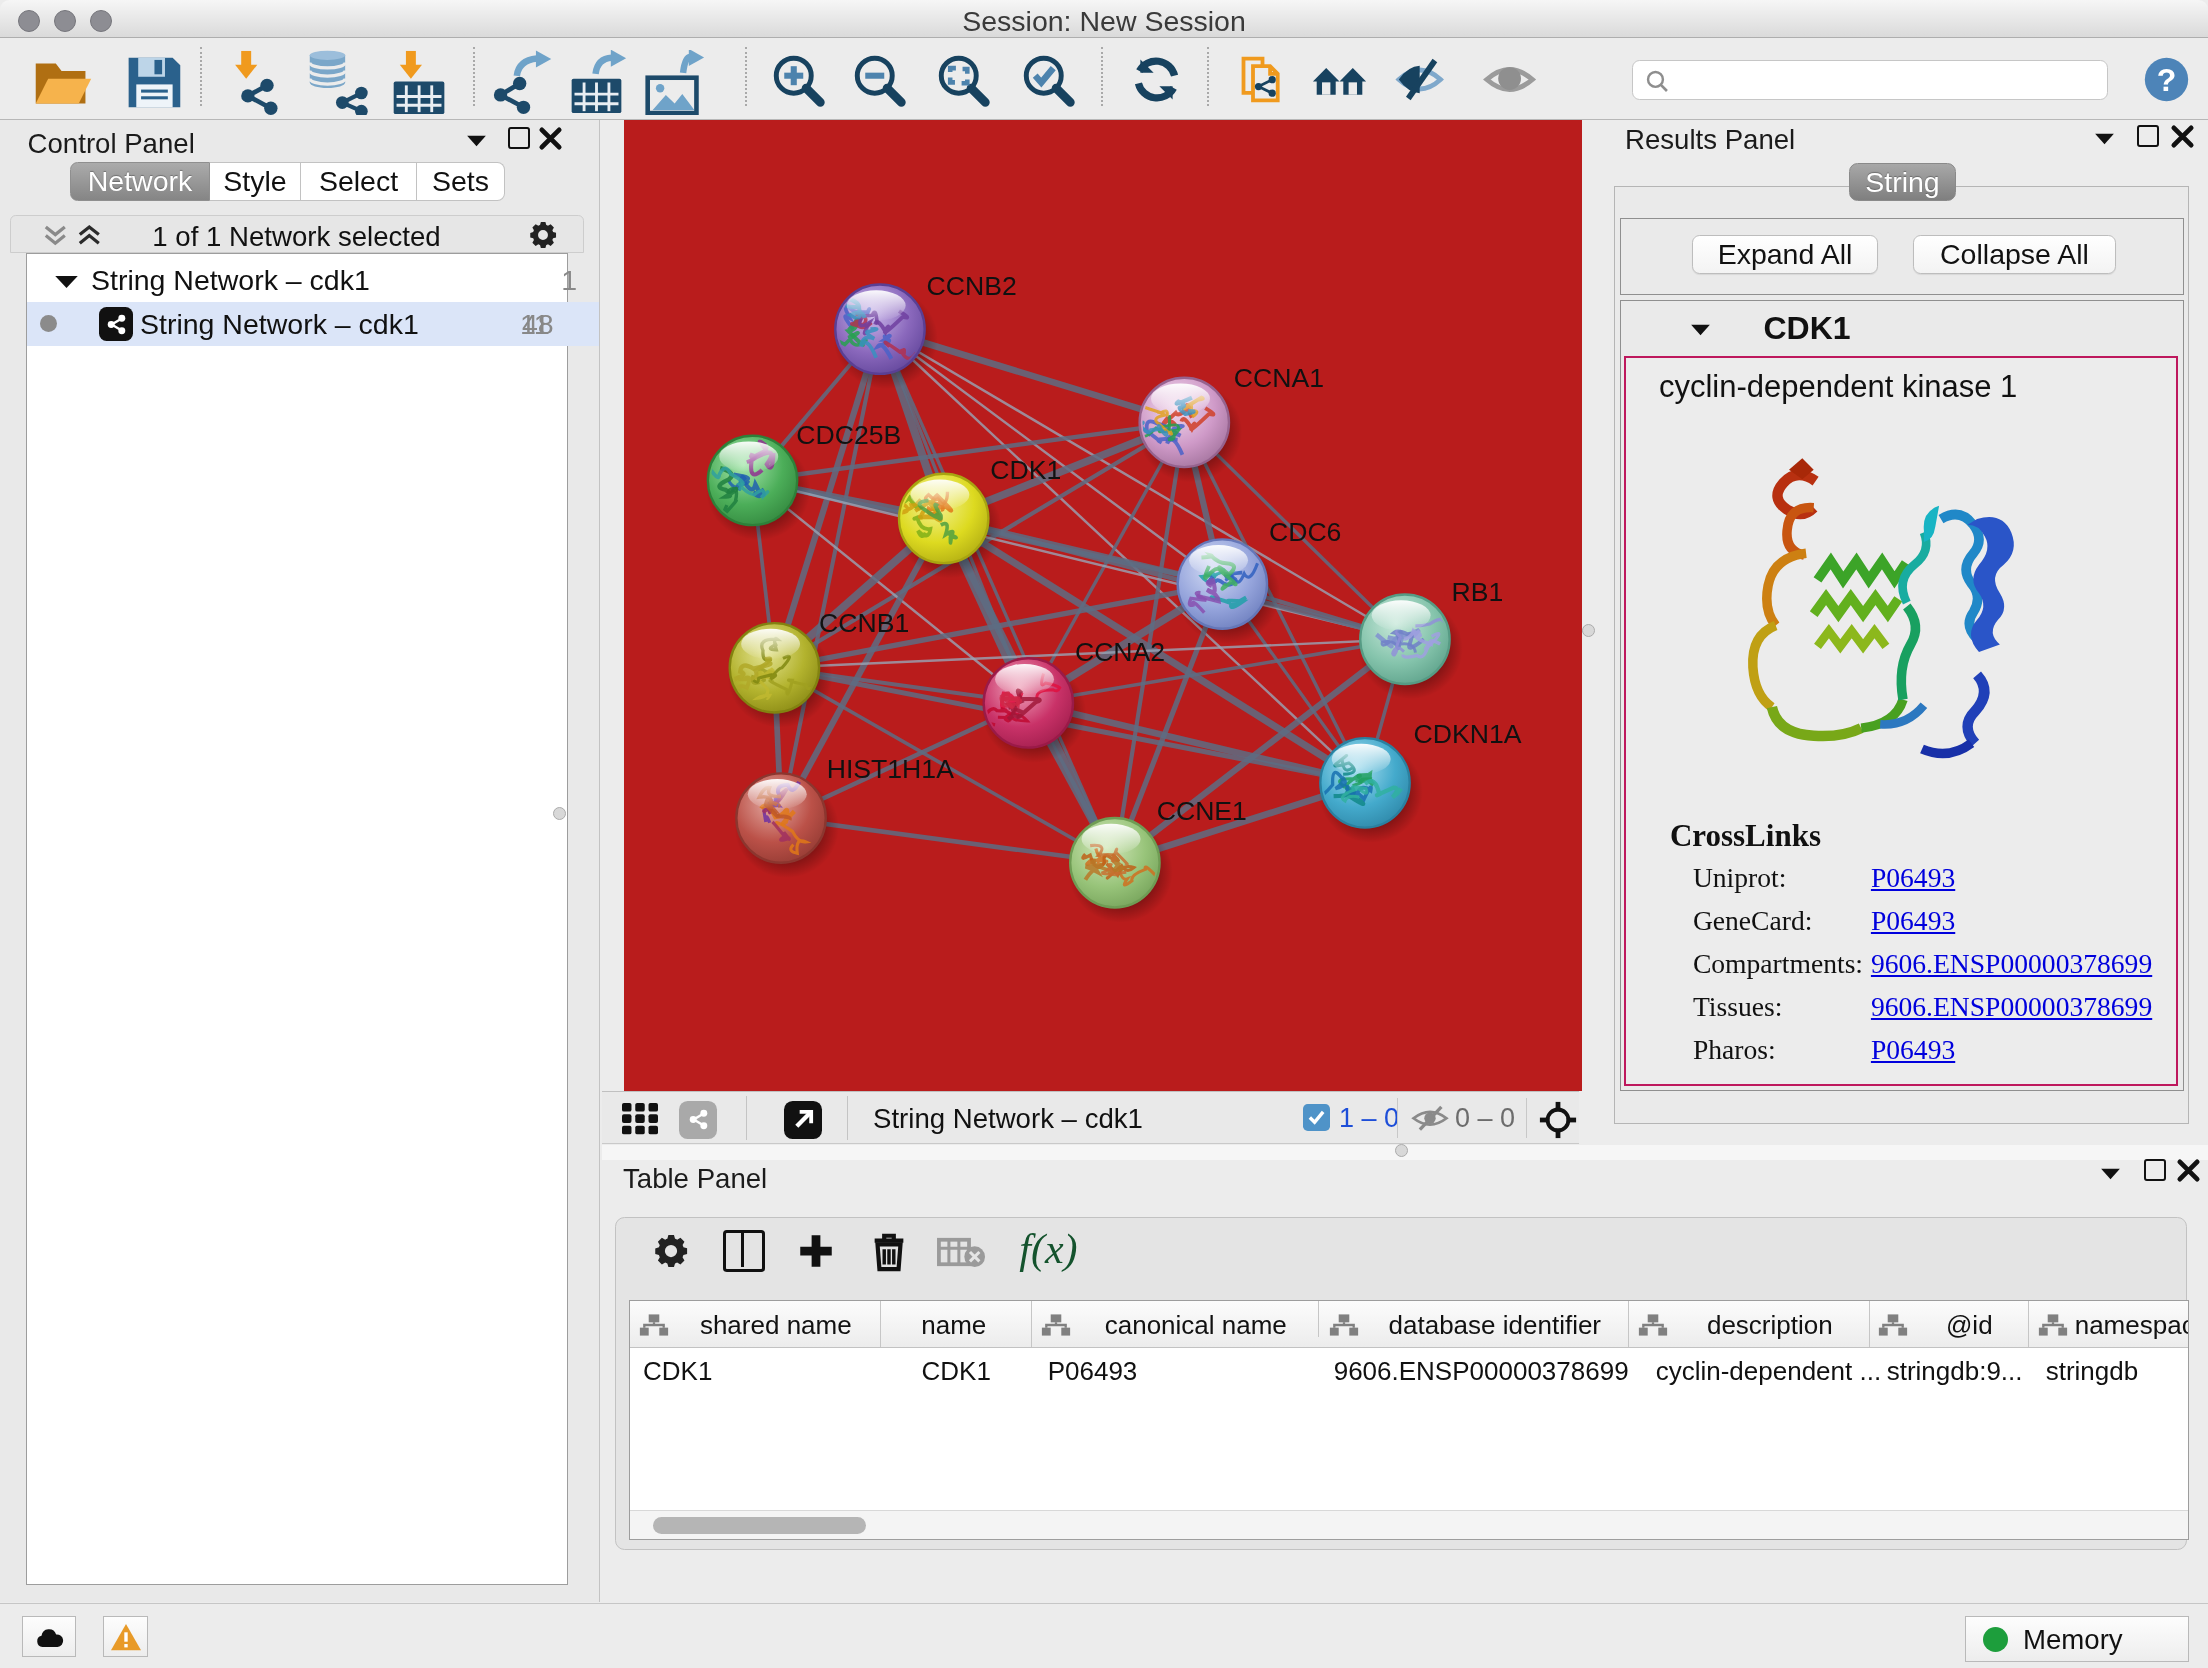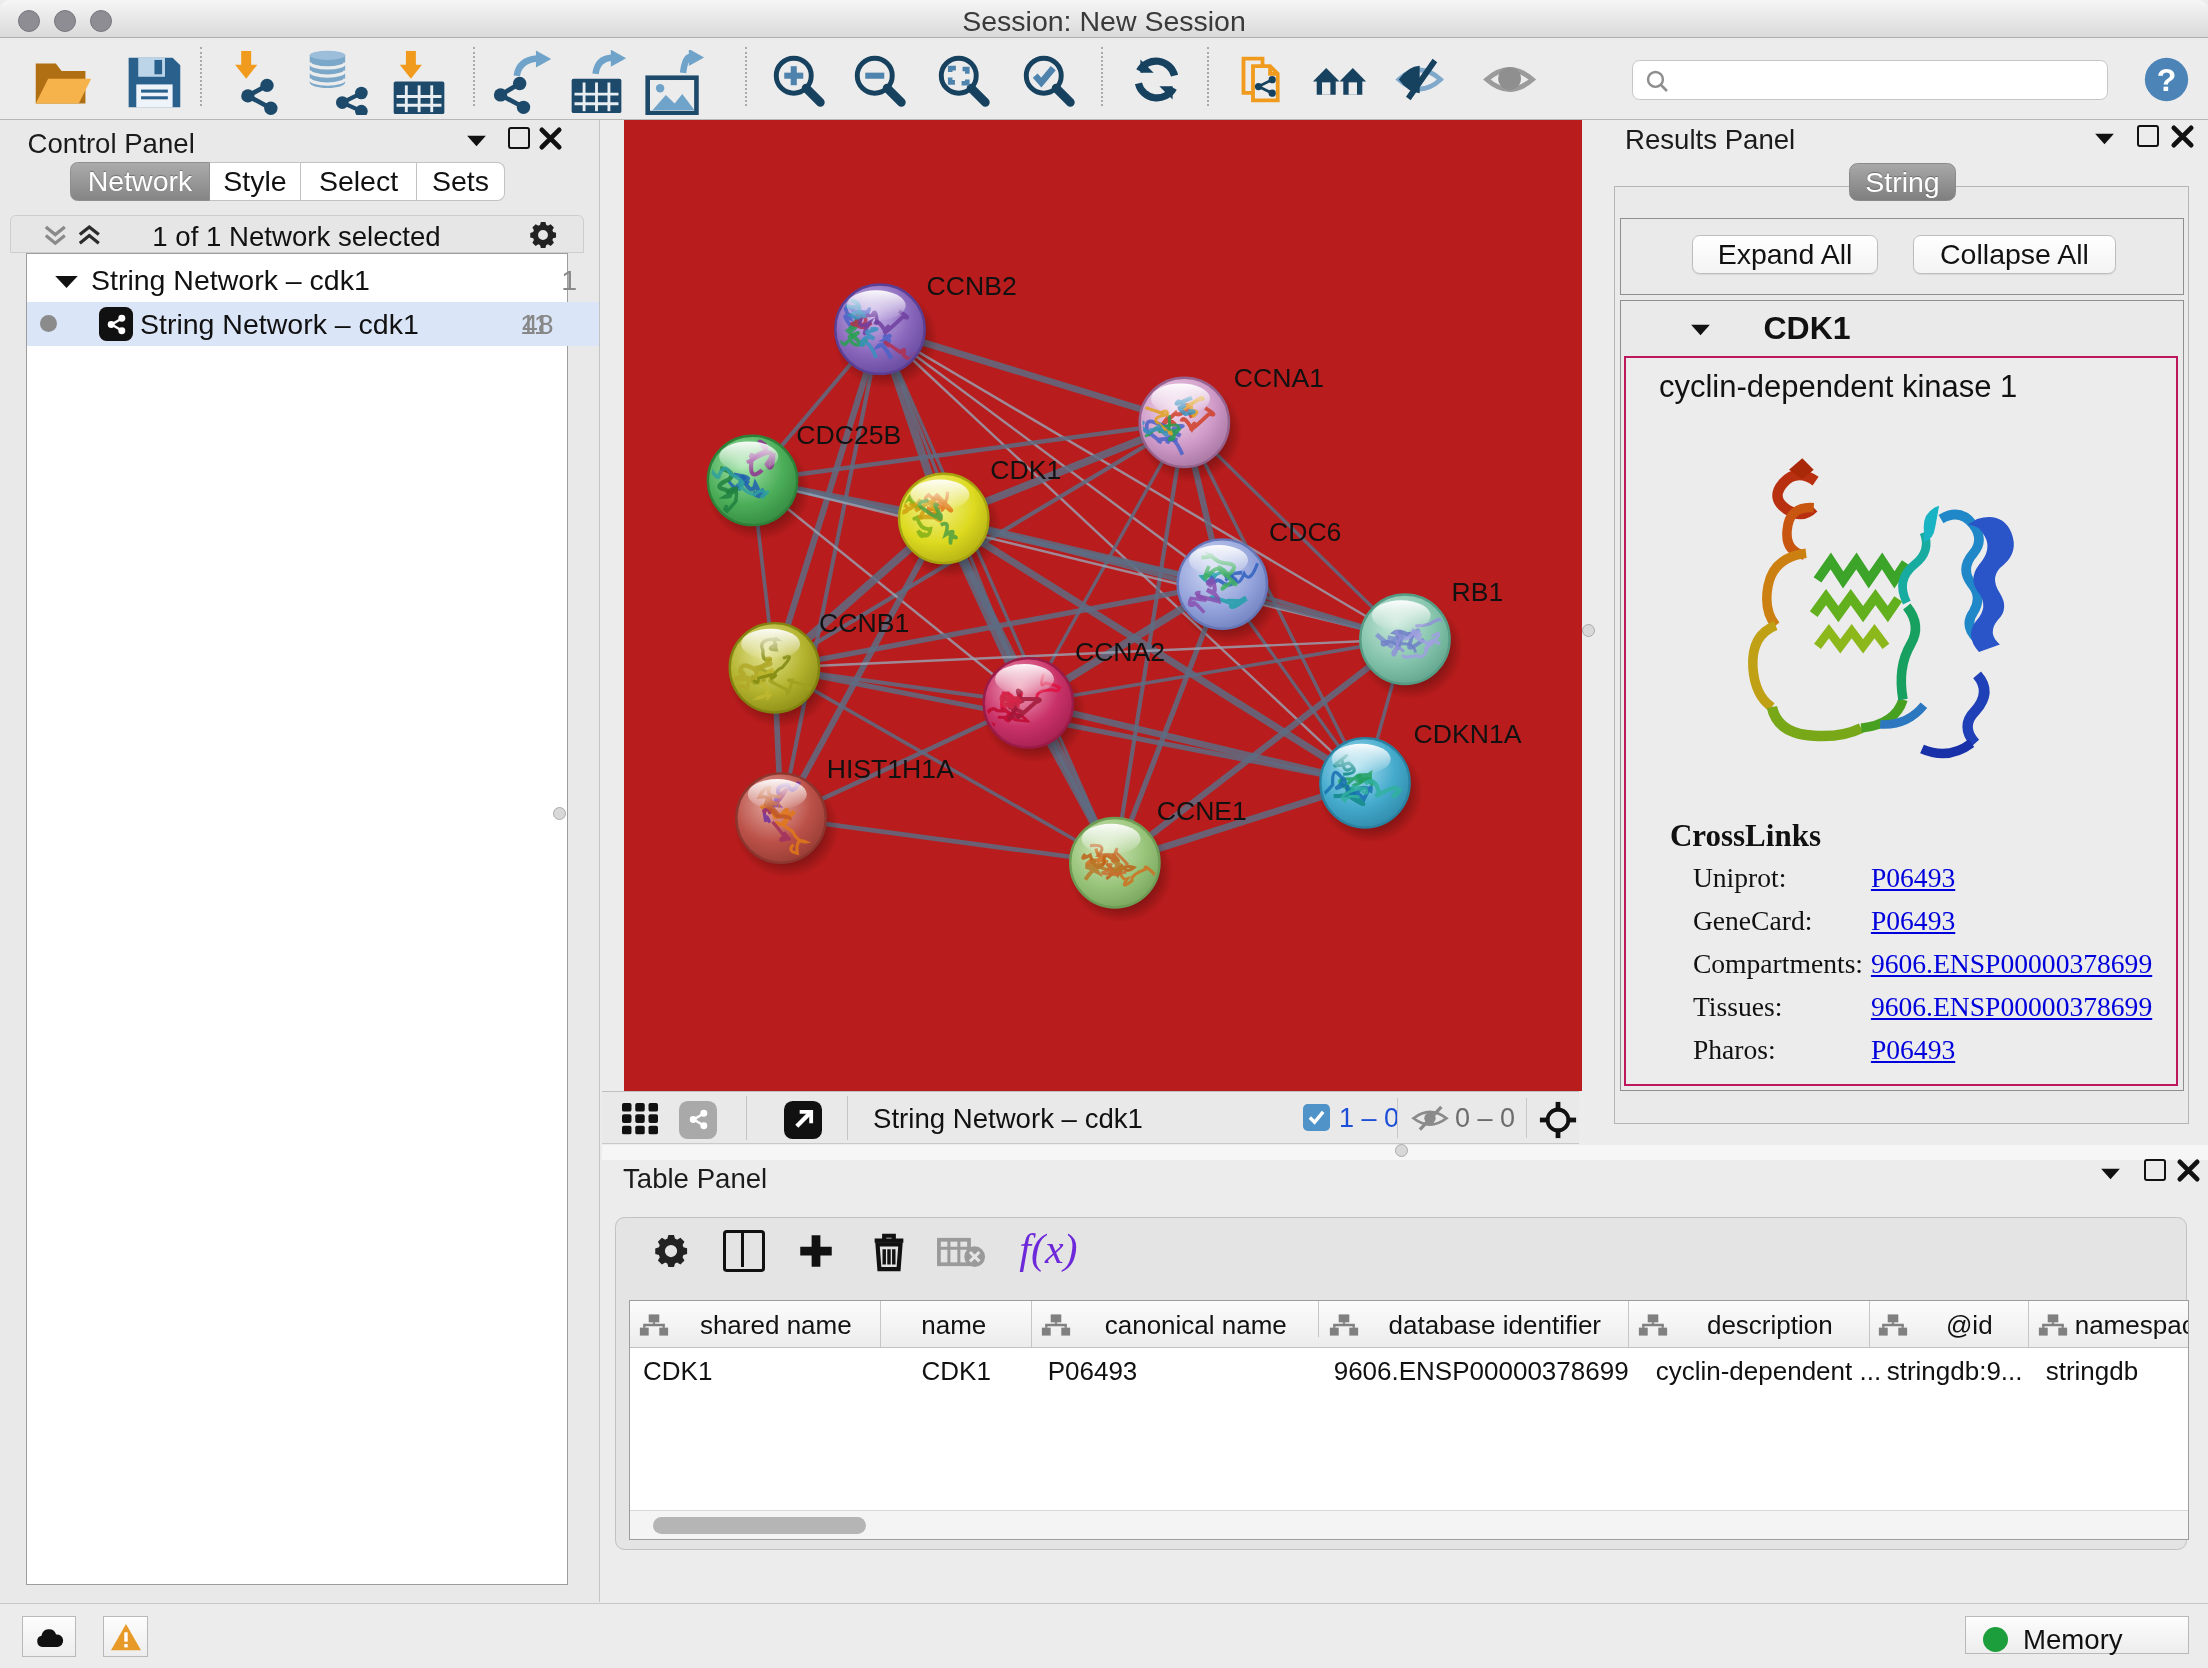--- a/index.html
+++ b/index.html
@@ -671,21 +671,21 @@
           <path d="M4 6 h15 M9 6 V3.5 h5 V6" fill="none" stroke="#111" stroke-width="2.2"></path>
           <path d="M5.5 8 h12 l-1 13 h-10z" fill="none" stroke="#111" stroke-width="2.2"></path>
           <path d="M9 10.5 v8 M11.5 10.5 v8 M14 10.5 v8" stroke="#111" stroke-width="1.8"></path>
         </svg>
   <svg style="position:absolute; left:321px; top:18px;" width="49" height="32" viewBox="0 0 26 17">
           <rect x="1" y="2" width="16" height="13" fill="none" stroke="#9a9a9a" stroke-width="2"></rect>
           <path d="M1 6.5 h16 M6.3 2 v13 M11.6 2 v13" stroke="#9a9a9a" stroke-width="1.6"></path>
           <circle cx="20" cy="11" r="5.5" fill="#9a9a9a"></circle>
           <path d="M17.5 8.5 l5 5 M22.5 8.5 l-5 5" stroke="#e4e4e4" stroke-width="1.6"></path>
         </svg>
-  <div style="position:absolute; left:403px; top:6.7px; font-family:'Liberation Serif', serif; font-style:italic; font-size:42px; color:#6d28d9;">f(x)</div>
+  <div style="position:absolute; left:403px; top:6.7px; font-family:'Liberation Serif', serif; font-style:italic; font-size:42px; color:#14532d;">f(x)</div>
   <div class="abs" style="left:12.4px; top:82px; width:1560px; height:240px; background:#fff; border:1px solid #9d9d9d; overflow:hidden;">
     <div class="abs" style="left:0; top:0; width:1558px; height:47px; background:linear-gradient(#fcfcfc,#ececec); border-bottom:1.4px solid #c2c2c2;">
             <div style="position:absolute; left:0px; top:0; width:251px; height:46px; border-right:1.4px solid #c6c6c6;">
               <svg style="position:absolute; left:9.5px; top:12.4px;" width="30" height="24" viewBox="0 0 17 13">
                 <rect x="5.5" y="0.5" width="6" height="4.5" fill="#808080"></rect>
                 <rect x="0.5" y="8" width="5" height="4.5" fill="#808080"></rect>
                 <rect x="11.5" y="8" width="5" height="4.5" fill="#808080"></rect>
                 <path d="M8.5 5 v2 M3 8 v-1.5 h11 V8" fill="none" stroke="#808080" stroke-width="1.3"></path>
               </svg>
               <div style="position:absolute; left:46px; right:3.8px; top:8.6px; text-align:center; font-size:26px; color:#111; white-space:nowrap;">shared name</div>
@@ -760,21 +760,21 @@
           <path d="M10 22 a6 6 0 0 1 -1 -11.8 a8 8 0 0 1 15.5 -1.5 a5.5 5.5 0 0 1 1.5 13.3z" fill="#111"></path>
         </svg>
 </div>
 <div class="abs" style="left:103px; top:12.4px; width:45px; height:41px; background:linear-gradient(#fdfdfd,#ededed); border:1.4px solid #b9b9b9;">
   <svg style="position:absolute;left:4.8px;top:4.8px" width="34" height="30" viewBox="0 0 36 32">
           <path d="M18 2 L34 30 H2z" fill="#e89a28"></path>
           <rect x="16.2" y="11" width="3.6" height="10" fill="#fff"></rect>
           <rect x="16.2" y="23.5" width="3.6" height="3.6" fill="#fff"></rect>
         </svg>
 </div>
-<div class="abs" style="left:1965px; top:12.4px; width:224px; height:38px; background:linear-gradient(#fdfdfd,#ededed); border:1.4px solid #b9b9b9;">
+<div class="abs" style="left:1965px; top:12.4px; width:224px; height:46px; background:linear-gradient(#fdfdfd,#ededed); border:1.4px solid #b9b9b9;">
   <div style="position:absolute; left:17px; top:9.5px; width:25px; height:25px; border-radius:50%; background:#1d9e3c;"></div>
   <div style="position:absolute; left:57px; top:6.7px; font-size:27.6px; color:#111;">Memory</div>
 </div>
 </div>
   <div class="grabdot" style="left:553px; top:807px;"></div>
   <div class="grabdot" style="left:1582px; top:624px;"></div>
   <div class="grabdot" style="left:1395px; top:1144px;"></div>
 </div>
 
 

